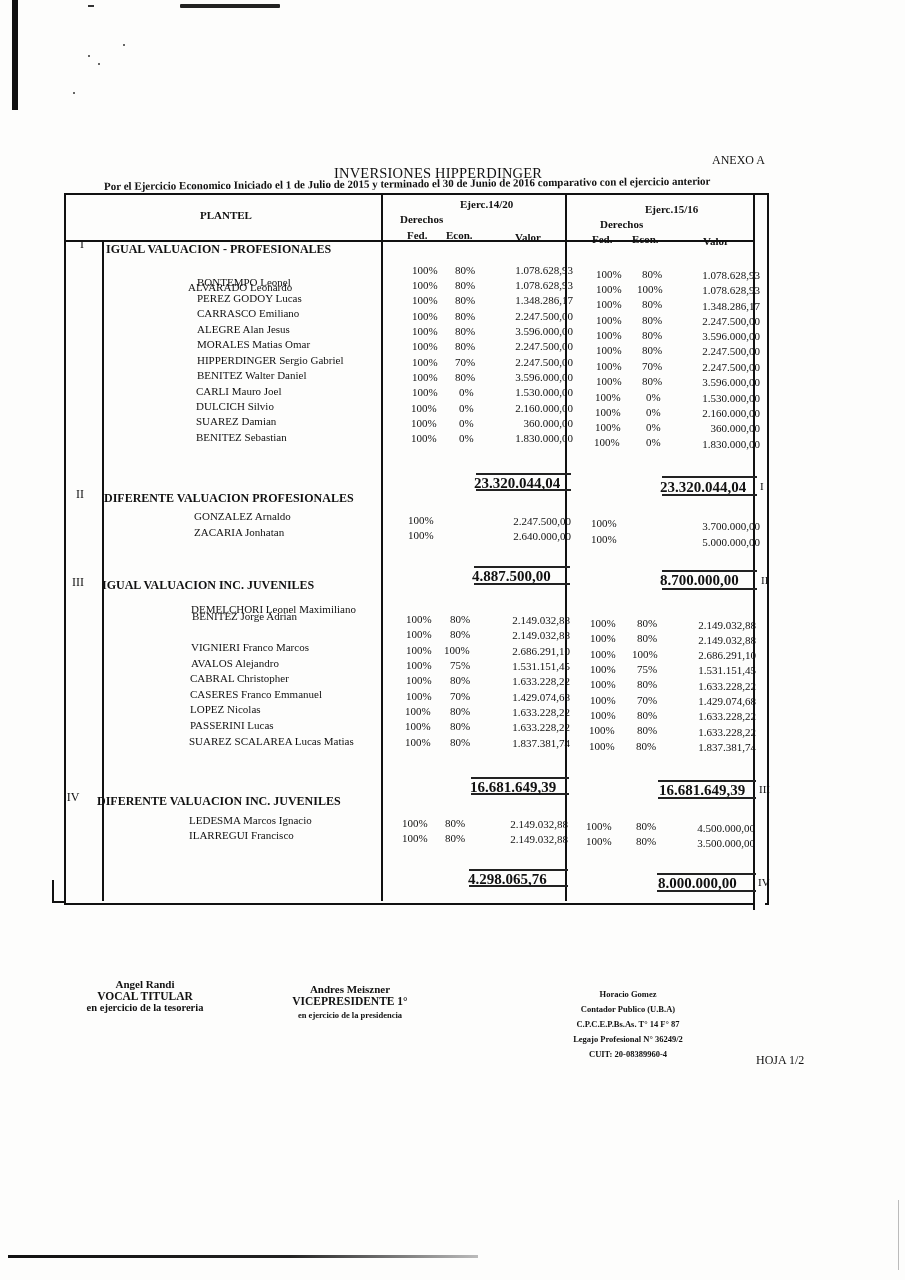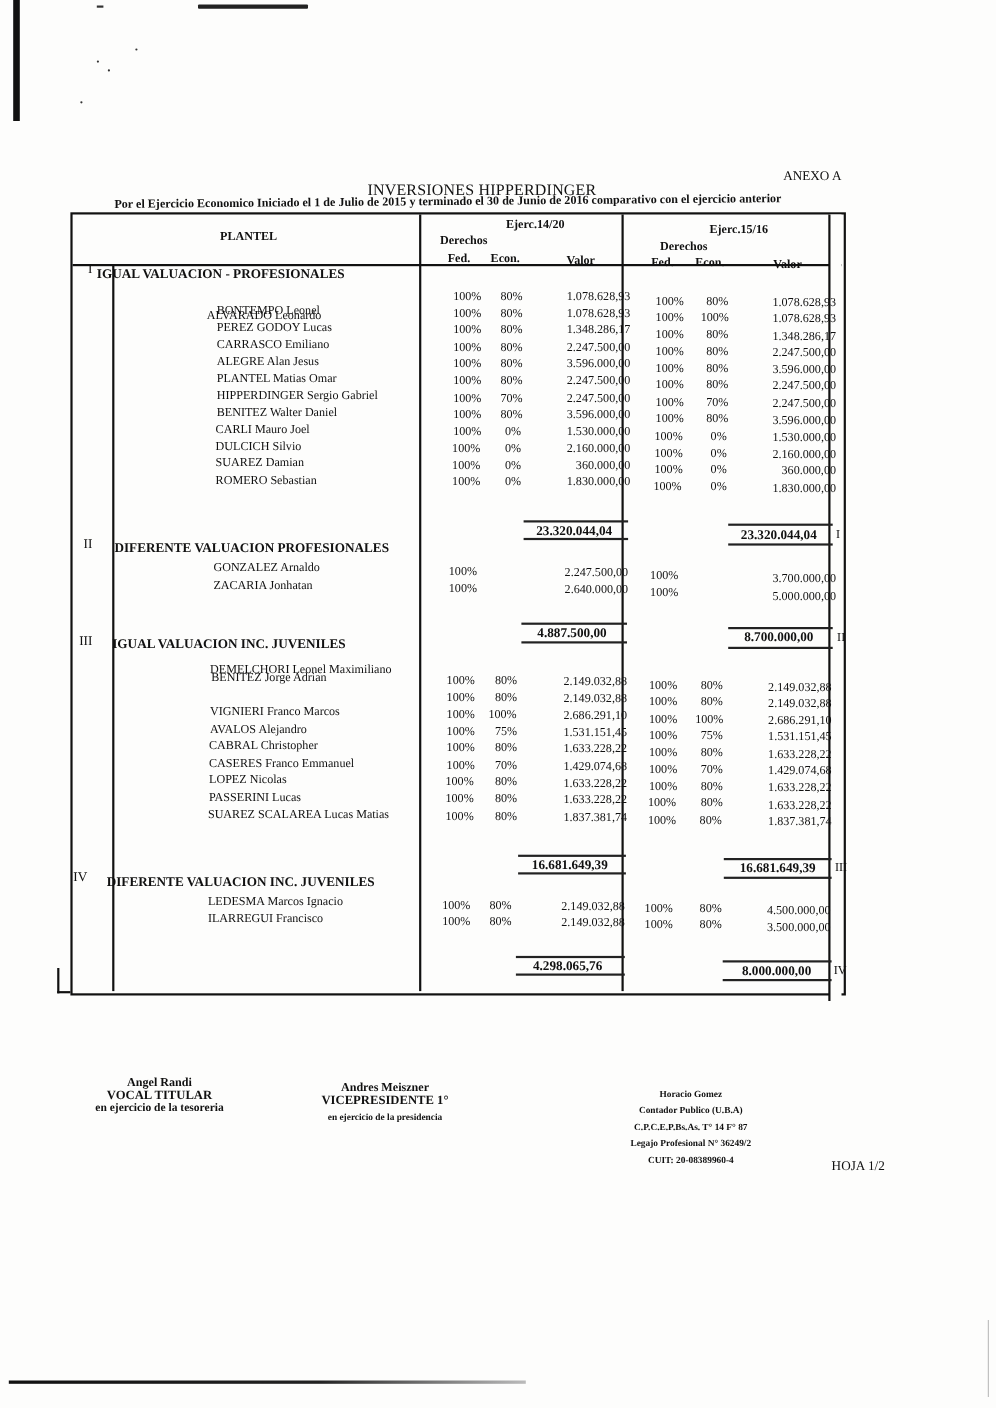--- a/index.html
+++ b/index.html
@@ -27,21 +27,21 @@
   .hline { background:#111; height:2px; }
   .thin { background:#222; height:1.5px; }
 
   .hdr { font-size:11px; font-weight:bold; white-space:nowrap; }
   .hdr-n { font-size:11px; white-space:nowrap; }
   .sec-num { font-size:12px; width:40px; text-align:center; }
   .sec-title { font-size:12px; font-weight:bold; white-space:nowrap; }
   .name { font-size:11px; white-space:nowrap; }
   .pct { font-size:11px; white-space:nowrap; }
   .val { font-size:11px; text-align:right; width:92px; white-space:nowrap; }
-  .tot { font-size:12px; font-weight:bold; text-align:center; width:96px; white-space:nowrap; }
+  .tot { font-size:15px; font-weight:bold; text-align:left; width:96px; white-space:nowrap; }
   .tot-lbl { font-size:11px; white-space:nowrap; }
 
   .sig { text-align:center; font-weight:bold; white-space:nowrap; }
   .sig .l1 { font-size:11px; }
   .sig .l2 { font-size:11.5px; }
   .sig .l3 { font-size:10.5px; }
   .sig .l3s { font-size:8.5px; }
   .acct { text-align:center; font-weight:bold; font-size:8.5px; line-height:15px; white-space:nowrap; }
   .hoja { left:756px; top:1053px; font-size:12px; }
 </style>
@@ -78,36 +78,36 @@
 <div class="abs hdr-n" style="left:407px;top:229px;font-weight:bold;">Fed.</div>
 <div class="abs hdr-n" style="left:446px;top:229px;font-weight:bold;">Econ.</div>
 <div class="abs hdr-n" style="left:515px;top:231px;font-weight:bold;">Valor</div>
 <div class="abs hdr-n" style="left:645px;top:203px;font-weight:bold;">Ejerc.15/16</div>
 <div class="abs hdr-n" style="left:600px;top:218px;font-weight:bold;">Derechos</div>
 <div class="abs hdr-n" style="left:592px;top:233px;font-weight:bold;">Fed.</div>
 <div class="abs hdr-n" style="left:632px;top:233px;font-weight:bold;">Econ.</div>
 <div class="abs hdr-n" style="left:703px;top:235px;font-weight:bold;">Valor</div>
 
 <div class="abs sec-num" style="left:62px;top:237px;">I</div>
-<div class="abs sec-title" style="left:88px;top:242px;text-align:right;">IGUAL VALUACION - PROFESIONALES</div>
+<div class="abs sec-title" style="left:106px;top:242px;text-align:right;">IGUAL VALUACION - PROFESIONALES</div>
 
 <div>
 
   <div class="abs name" style="left:188px;top:261px;margin-top:20px;">ALVARADO Leonardo</div>
   <div class="abs name" style="left:197px;top:276px;">BONTEMPO Leonel</div>
   <div class="abs name" style="left:197px;top:292px;">PEREZ GODOY Lucas</div>
   <div class="abs name" style="left:197px;top:307px;">CARRASCO Emiliano</div>
   <div class="abs name" style="left:197px;top:323px;">ALEGRE Alan Jesus</div>
-  <div class="abs name" style="left:197px;top:338px;">PLANTEL Matias Omar</div>
+  <div class="abs name" style="left:197px;top:338px;">MORALES Matias Omar</div>
   <div class="abs name" style="left:197px;top:354px;">HIPPERDINGER Sergio Gabriel</div>
   <div class="abs name" style="left:197px;top:369px;">BENITEZ Walter Daniel</div>
   <div class="abs name" style="left:196px;top:385px;">CARLI Mauro Joel</div>
   <div class="abs name" style="left:196px;top:400px;">DULCICH Silvio</div>
   <div class="abs name" style="left:196px;top:415px;">SUAREZ Damian</div>
-  <div class="abs name" style="left:196px;top:431px;">ROMERO Sebastian</div>
+  <div class="abs name" style="left:196px;top:431px;">BENITEZ Sebastian</div>
 
   <div class="abs pct" style="left:412px;top:264px;">100%</div>
   <div class="abs pct" style="left:412px;top:279px;">100%</div>
   <div class="abs pct" style="left:412px;top:294px;">100%</div>
   <div class="abs pct" style="left:412px;top:310px;">100%</div>
   <div class="abs pct" style="left:412px;top:325px;">100%</div>
   <div class="abs pct" style="left:412px;top:340px;">100%</div>
   <div class="abs pct" style="left:412px;top:356px;">100%</div>
   <div class="abs pct" style="left:412px;top:371px;">100%</div>
   <div class="abs pct" style="left:412px;top:386px;">100%</div>

